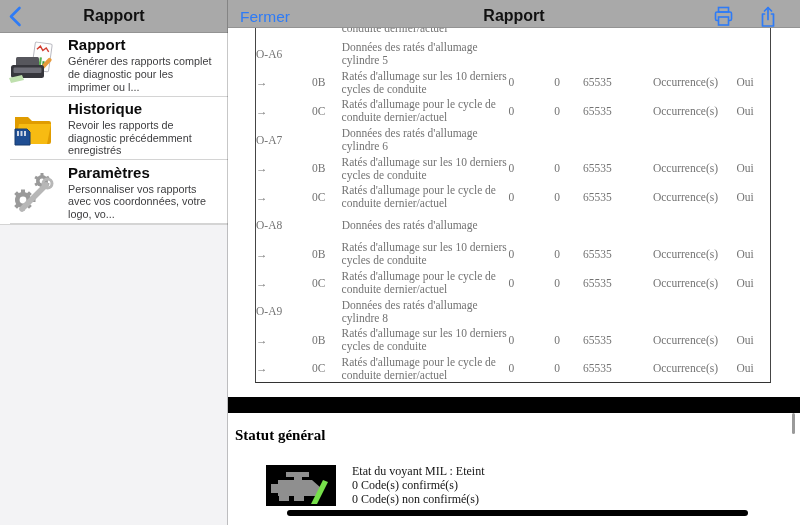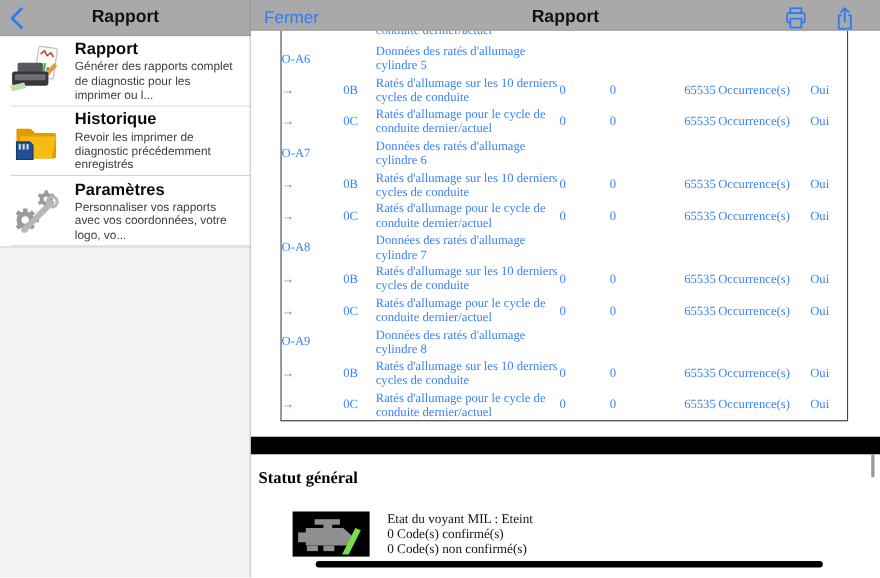--- a/index.html
+++ b/index.html
@@ -35,31 +35,31 @@
   .print-btn { right:64px; }
   .share-btn { right:18px; }
 
   .doc-area { position:relative; width:572px; height:492px; background:#fff; overflow:hidden;
               font-family:"Liberation Serif", serif; }
 
   
   .rtable { position:absolute; left:27px; top:0; width:516px; height:355px;
             border-left:1.4px solid #454545; border-right:1.4px solid #454545;
             border-bottom:1.6px solid #333; overflow:hidden; }
-  .trow { display:flex; height:28.6px; align-items:center; color:#3b82f6; }
+  .trow { display:flex; height:28.6px; align-items:center; color:#737373; }
   .trow.partial { height:12px; overflow:hidden; align-items:flex-start; }
   .trow.partial .c-desc div { margin-top:-6px; }
   .tcell { font-size:11.5px; line-height:13px; }
   .tcell div { white-space:nowrap; }
   .c-code { width:50px; text-align:left; }
   .c-sub  { width:26px; text-align:center; }
   .c-desc { width:160px; padding-left:10px; text-align:left; }
   .c-v1   { width:40px; text-align:center; }
   .c-v2   { width:52px; text-align:center; }
-  .c-v3   { width:68px; text-align:right; }
+  .c-v3   { width:68px; text-align:left; }
   .c-unit { width:70px; text-align:center; }
   .c-flag { width:50px; text-align:center; }
 
   .black-bar { position:absolute; left:0; top:369px; width:572px; height:16px; background:#000; }
   .scroll-indicator { position:absolute; left:564px; top:385px; width:3px; height:21px;
                       background:#9a9a9a; border-radius:2px; }
 
   .statut-heading { position:absolute; left:7px; top:399px; font-size:15px; font-weight:bold;
                     color:#000; }
   .engine-box { position:absolute; left:38px; top:437px; width:70px; height:41px; background:#000; }
@@ -116,21 +116,21 @@
           <g>
             <path d="M9 27 h12 l3 3 v13 h-15 Z" fill="#1f4e93" stroke="#163a6e" stroke-width="1"></path>
             <rect x="11" y="29" width="2" height="5" fill="#cfd6e4"></rect>
             <rect x="14.5" y="29" width="2" height="5" fill="#cfd6e4"></rect>
             <rect x="18" y="29" width="2" height="5" fill="#cfd6e4"></rect>
           </g>
         </svg>
       </span>
       <span class="s-text">
         <div class="s-title">Historique</div>
-        <div class="s-desc">Revoir les imprimer de diagnostic précédemment enregistrés</div>
+        <div class="s-desc">Revoir les rapports de diagnostic précédemment enregistrés</div>
       </span>
       <span class="sep"></span>
     </div>
 
     <div class="sidebar-item">
       <span class="s-icon">
         <svg width="54" height="54" viewBox="0 0 54 54">
           <g fill="#9a9a9a">
             <circle cx="17" cy="35" r="8"></circle>
             <g>
@@ -389,21 +389,20 @@
             </div>
             <div class="trow header">
               <div class="tcell c-code">
                 <div>O-A8</div>
               </div>
               <div class="tcell c-sub">
                 <div></div>
               </div>
               <div class="tcell c-desc">
                 <div>Données des ratés d'allumage</div>
-                <div>cylindre 7</div>
               </div>
               <div class="tcell c-v1">
                 <div></div>
               </div>
               <div class="tcell c-v2">
                 <div></div>
               </div>
               <div class="tcell c-v3">
                 <div></div>
               </div>

